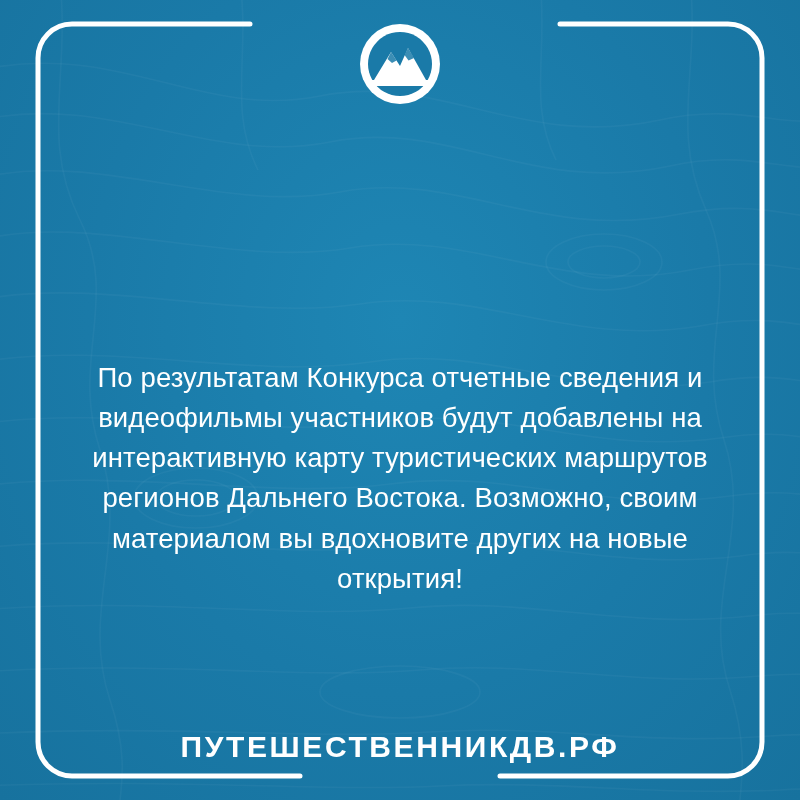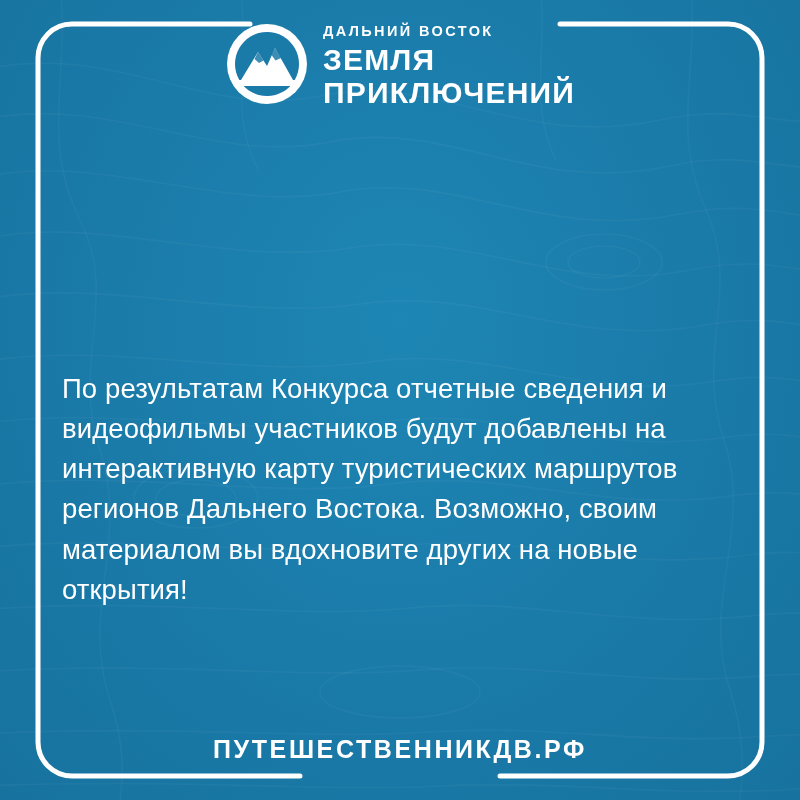--- a/index.html
+++ b/index.html
@@ -98,24 +98,24 @@
     line-height: 1.12;
     letter-spacing: 0.5px;
     transform: scaleX(0.93);
     transform-origin: center;
     white-space: nowrap;
   }
 
   
   .body-copy {
     position: absolute;
-    top: 369px;
+    top: 358px;
     left: 62px;
     width: 676px;
-    text-align: left;
+    text-align: center;
     color: #ffffff;
   }
   .body-copy p {
     margin: 0;
     font-size: 27.5px;
     font-weight: 400;
     line-height: 1.46;
     letter-spacing: 0.1px;
   }
 
@@ -123,21 +123,21 @@
   .footer {
     position: absolute;
     bottom: 36px;
     left: 0;
     width: 100%;
     text-align: center;
   }
   .site-url {
     display: inline-block;
     color: #ffffff;
-    font-size: 25px;
+    font-size: 30px;
     font-weight: 700;
     letter-spacing: 2.6px;
     background: transparent;
   }
 </style>
 </head>
 <body>
 
 <div class="poster">
 
@@ -183,25 +183,20 @@
     <div class="logo-mark">
       <svg viewBox="0 0 84 84" aria-hidden="true">
         <circle cx="42" cy="42" r="40" fill="#ffffff"></circle>
         <path d="M42 10 a32 32 0 1 0 0.01 0 Z" fill="#1a7aa8"></path>
         <path d="M16 58 L33 30 L42 44 L50 26 L68 58 Z" fill="#ffffff"></path>
         <path d="M33 30 L38.5 38.5 L34 41 L29.5 37 Z" fill="#1a7aa8" opacity="0.85"></path>
         <path d="M50 26 L56 36 L50.5 38.5 L46.5 33 Z" fill="#1a7aa8" opacity="0.85"></path>
         <rect x="14" y="58" width="56" height="6" fill="#ffffff"></rect>
       </svg>
     </div>
-    <div class="logo-text">
-      <div class="logo-kicker">ДАЛЬНИЙ ВОСТОК</div>
-      <div class="logo-line1">ЗЕМЛЯ</div>
-      <div class="logo-line2">ПРИКЛЮЧЕНИЙ</div>
-    </div>
   </div>
 
 
   <div class="body-copy">
     <p>По результатам Конкурса отчетные сведения и видеофильмы участников будут добавлены на интерактивную карту туристических маршрутов регионов Дальнего Востока. Возможно, своим материалом вы вдохновите других на новые открытия!</p>
   </div>
 
   <div class="footer">
     <span class="site-url">ПУТЕШЕСТВЕННИКДВ.РФ</span>
   </div>

